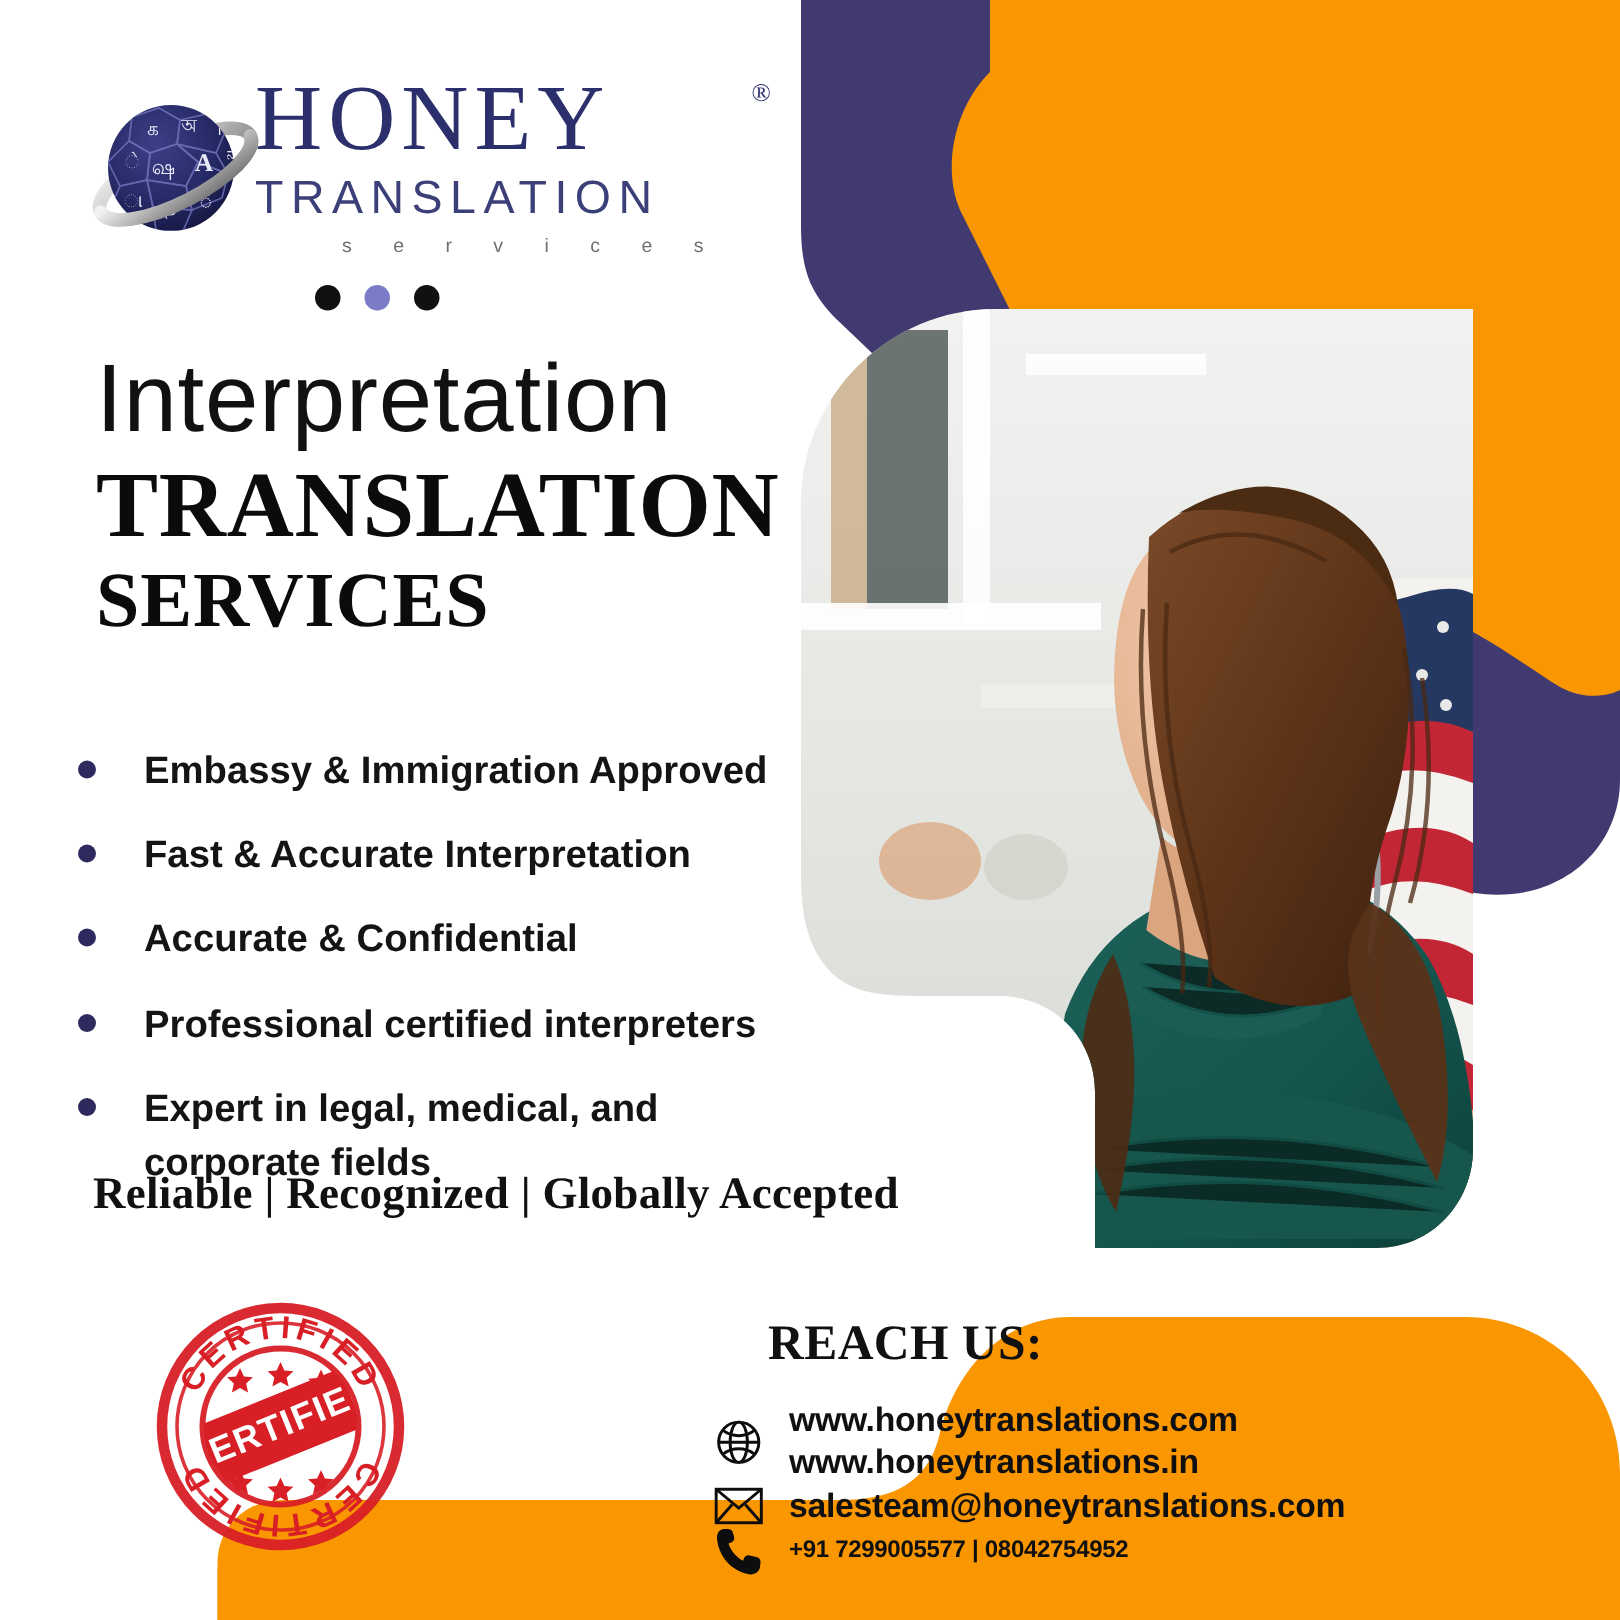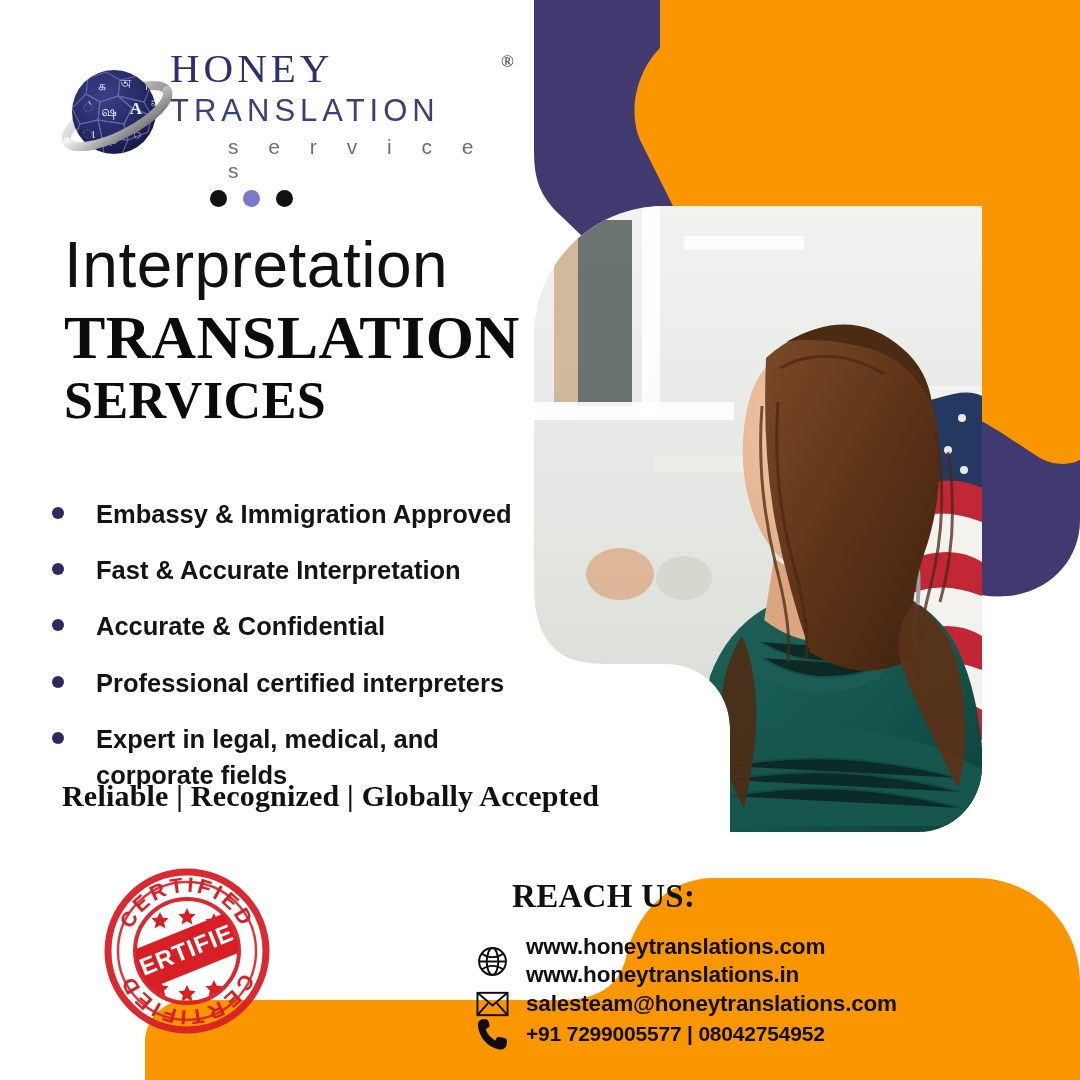--- a/index.html
+++ b/index.html
@@ -11,27 +11,27 @@
 
   
   #purple-ribbon{left:0;top:0;width:1080px;height:1080px;}
   
   #orange-top{left:0;top:0;width:1080px;height:1080px;}
 
   
   #logo-block{position:absolute;left:58px;top:48px;width:420px;height:170px;}
   #globe-wrap{position:absolute;left:0;top:8px;width:118px;height:118px;}
   #logo-text{position:absolute;left:112px;top:0px;width:320px;}
-  #brand-main{font-family:"Liberation Serif",serif;font-size:41px;letter-spacing:4px;
+  #brand-main{font-family:"Liberation Serif",serif;font-size:62px;letter-spacing:4px;
     color:#2b2f6b;line-height:1;font-weight:400;position:relative;display:inline-block;}
   #brand-reg{position:absolute;font-size:17px;top:4px;right:-24px;color:#2b2f6b;
     font-family:"Liberation Serif",serif;}
   #brand-sub{font-family:"Liberation Sans",sans-serif;font-size:31px;letter-spacing:5.0px;
     color:#3c4079;margin-top:4px;font-weight:400;}
-  #brand-sub2{font-family:"Liberation Sans",sans-serif;font-size:21px;letter-spacing:12px;
+  #brand-sub2{font-family:"Liberation Sans",sans-serif;font-size:13px;letter-spacing:12px;
     color:#6e6e74;margin-top:6px;margin-left:58px;font-weight:400;}
 
   
   #dots{position:absolute;left:210px;top:190px;display:flex;gap:16px;align-items:center;}
   .dot{width:17px;height:17px;border-radius:50%;}
 
   
   #headline{position:absolute;left:64px;top:232px;width:470px;}
   #h-script{font-family:Liberation Sans, sans-serif;font-size:64px;line-height:1.05;
     color:#111;font-weight:400;letter-spacing:0.5px;}
@@ -59,21 +59,21 @@
   
   #contact-panel{position:absolute;left:0;top:846px;width:1080px;height:234px;}
   #contact-content{position:absolute;left:470px;top:878px;width:600px;}
   #reach-title{font-family:"Liberation Serif",serif;font-weight:700;font-size:33px;
     color:#111;width:390px;margin-left:42px;letter-spacing:0.3px;}
   .contact-row{display:flex;align-items:center;}
   .c-icon{width:44px;flex:0 0 auto;display:flex;justify-content:center;align-items:center;}
   .c-text{font-family:"Liberation Sans",sans-serif;font-weight:700;font-size:22.5px;
     color:#101010;line-height:1.26;margin-left:12px;letter-spacing:-0.2px;}
   #row-web{margin-top:18px;}
-  #row-phone .c-text{font-size:21px;}
+  #row-phone .c-text{font-size:16px;}
 </style>
 </head>
 <body>
 
 <div id="poster">
 
   <svg class="shape" id="purple-ribbon" viewBox="0 0 1080 1080" xmlns="http://www.w3.org/2000/svg">
     <path d="M540 0 H1080 V360 H1080 V520
              C1080 560 1050 592 1008 596
              C960 600 930 575 900 540

